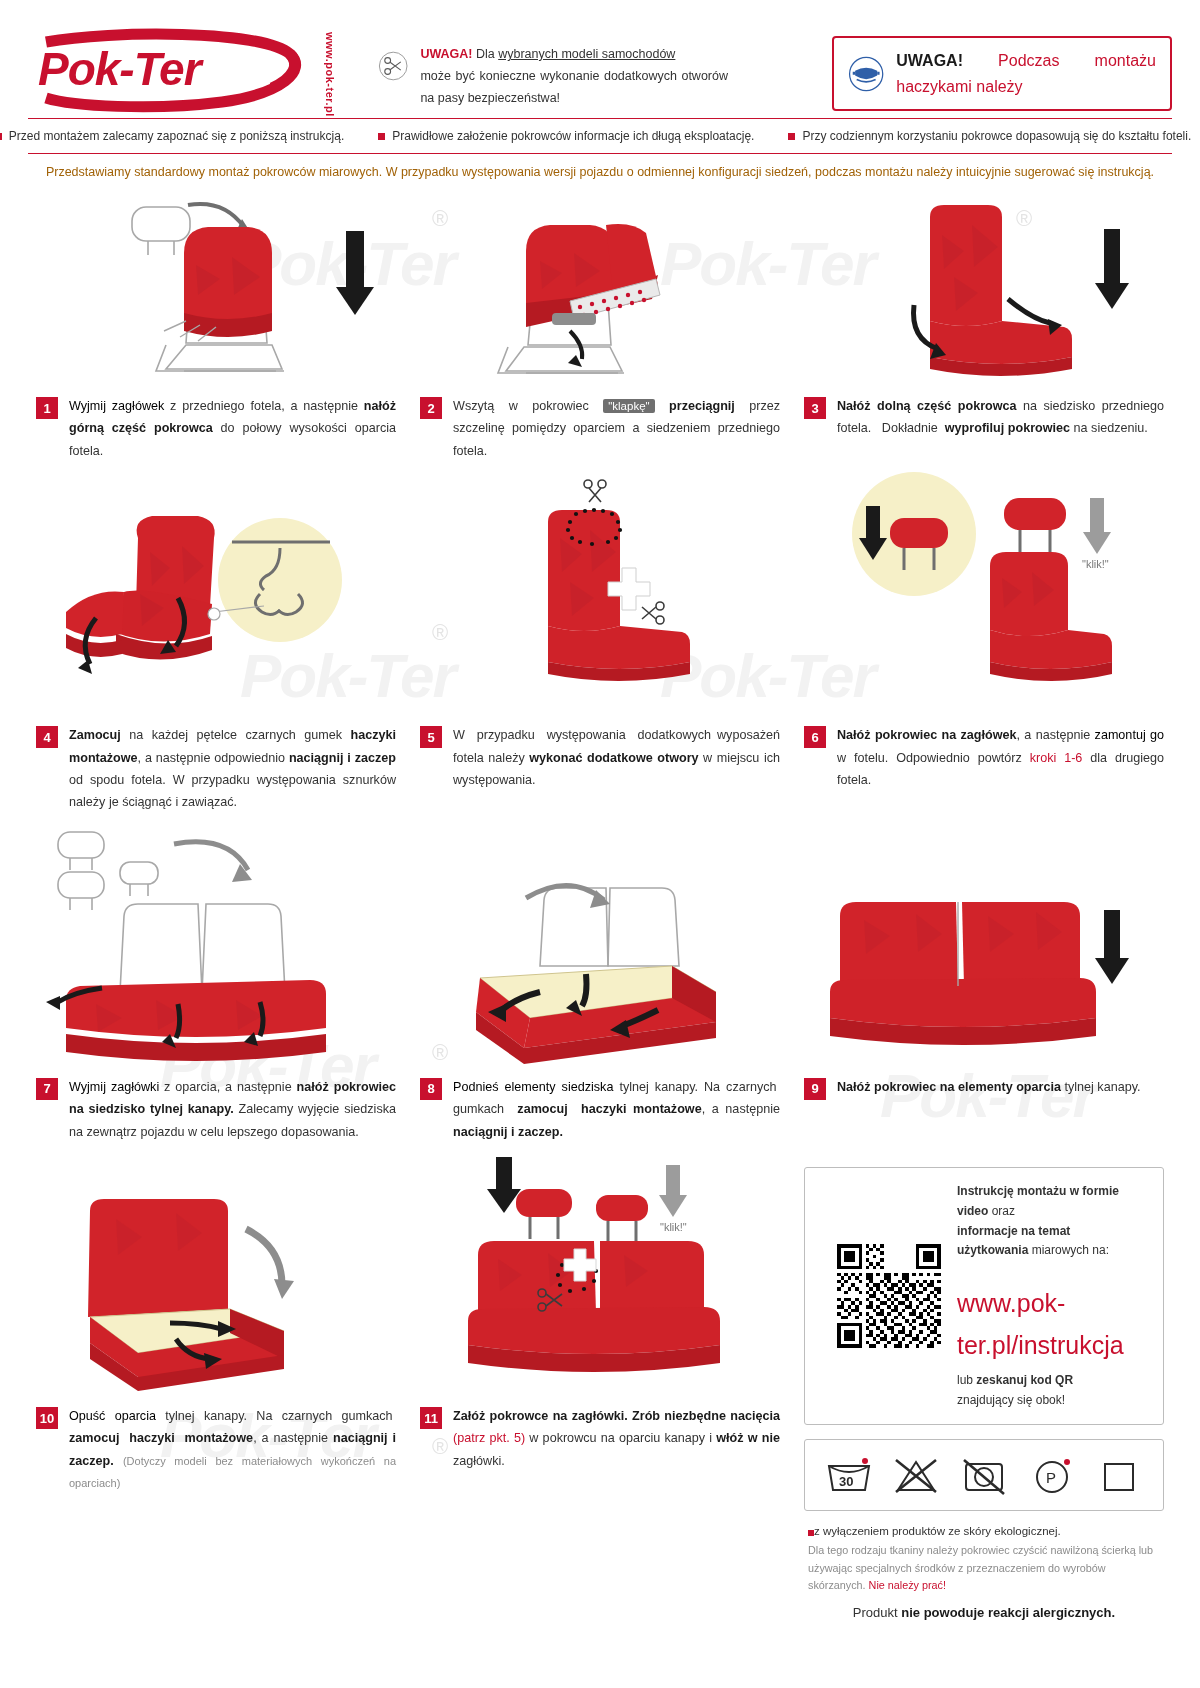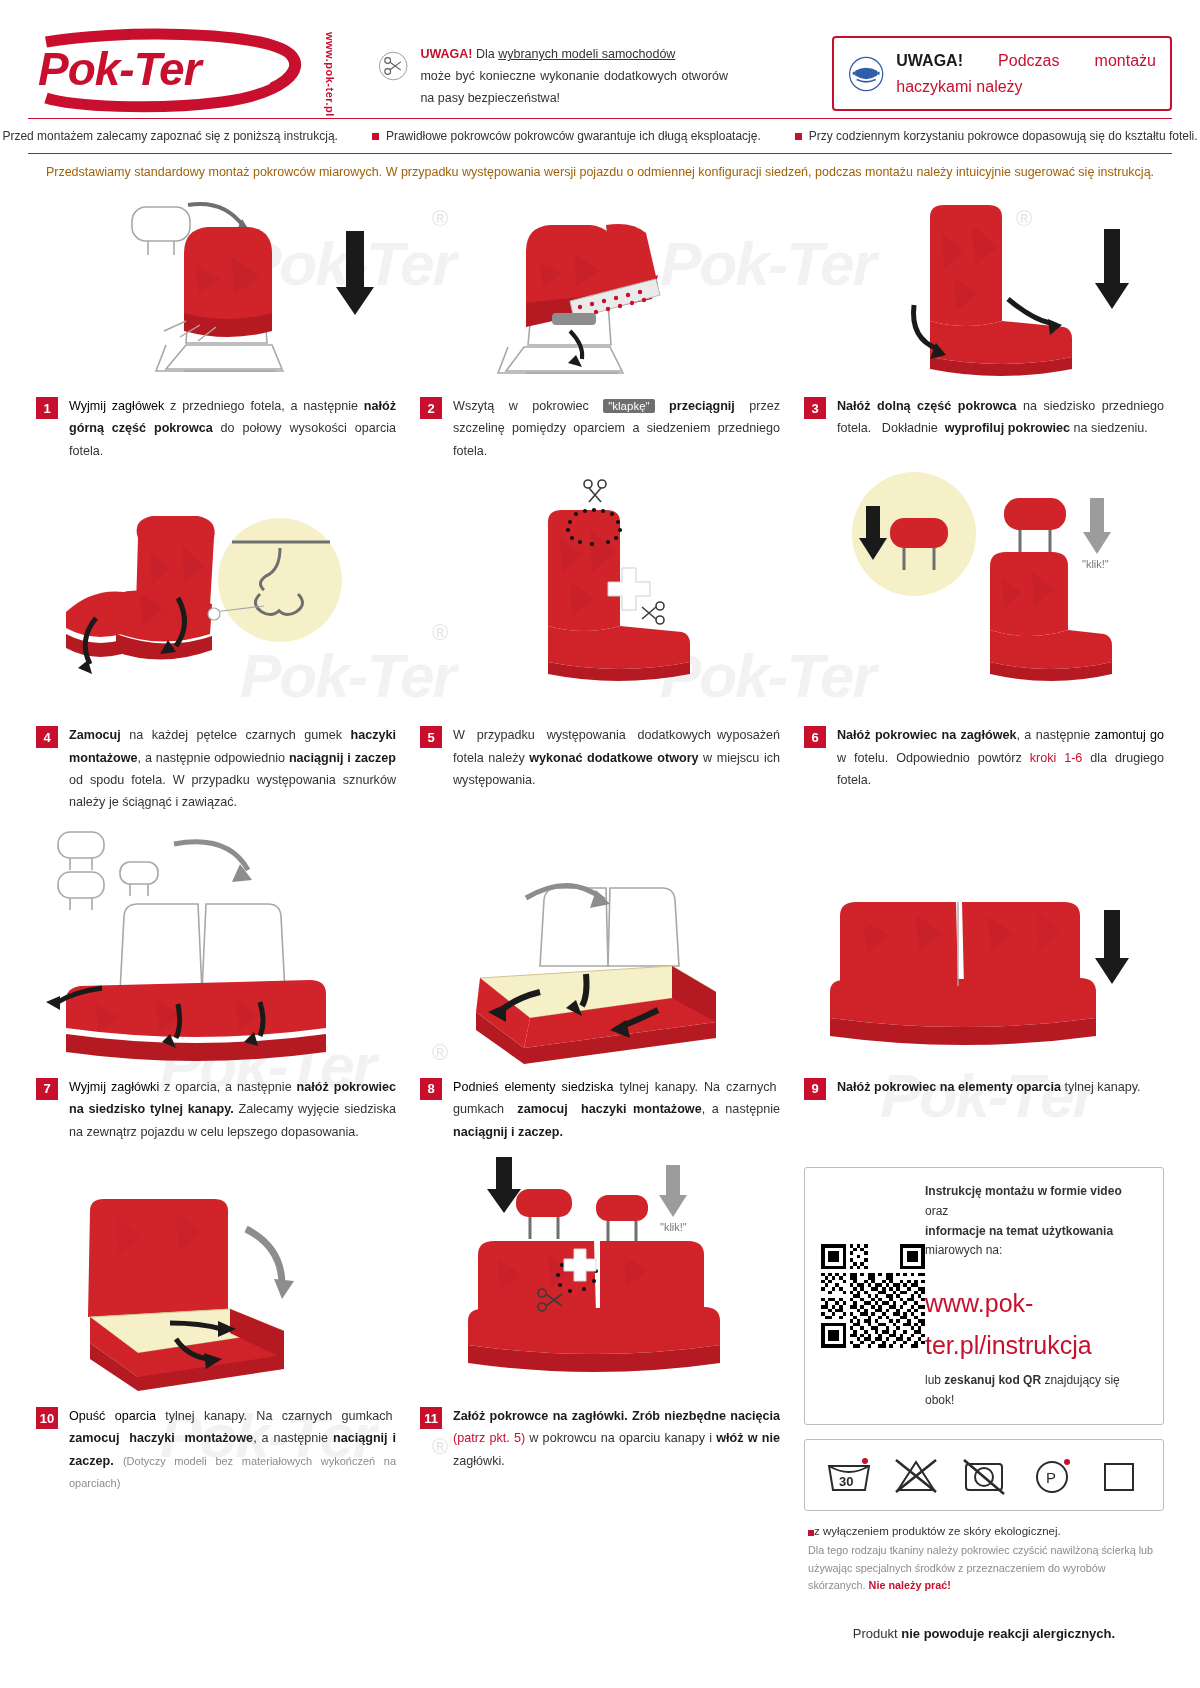--- a/index.html
+++ b/index.html
@@ -153,21 +153,22 @@
     font-size: 22px;
     color: #e4e4e4;
     z-index: 0;
   }
 
   
   .qr-panel {
     border: 1px solid #bdbdbd;
     border-radius: 3px;
     display: flex;
-    padding: 14px 16px;
+    gap: 16px;
+    padding: 14px 32px;
     align-items: center;
   }
   .qr {
     width: 104px; height: 104px; flex: 0 0 auto; background: #fff;
   }
   .qr-txt { font-size: 12px; line-height: 1.65; color: #333; }
   .qr-txt b { font-weight: bold; }
   .qr-txt .url { color: #c8102e; font-size: 25px; font-weight: normal; display: block; margin: 22px 0 5px; }
 
   .care-panel {
@@ -176,26 +177,26 @@
     margin-top: 14px;
     padding: 12px 10px;
     display: flex;
     justify-content: space-around;
     align-items: flex-start;
   }
   .care-note { padding: 14px 4px 0 4px; }
   .care-note .line1 { font-size: 11.5px; color: #333; display: flex; gap: 0; }
   .care-note .line1 i { width: 6px; height: 6px; background: #c8102e; display: inline-block; margin-top: 5px; flex: 0 0 auto;}
   .care-note .rest { font-size: 10.8px; color: #8c8c8c; line-height: 1.62; margin-top: 5px; }
-  .care-note .rest .r { color: #c8102e; font-weight: bold; }
+  .care-note .rest .r { color: #c8102e; }
   .final {
     text-align: center;
     font-size: 13px;
     color: #333;
-    margin-top: 31px;
+    margin-top: 10px;
   }
   .final b { color: #1a1a1a; }
 </style>
 </head>
 <body>
 
 <div class="wm" style="left:240px; top:228px;">Pok-Ter</div>
 <div class="wm" style="left:660px; top:228px;">Pok-Ter</div>
 <div class="wm" style="left:240px; top:640px;">Pok-Ter</div>
 <div class="wm" style="left:660px; top:640px;">Pok-Ter</div>
@@ -250,21 +251,21 @@
 </div>
 
 <div class="rule"></div>
 <div class="bullets">
   <span>
       <i></i>
       <span>Przed montażem zalecamy zapoznać się z poniższą instrukcją.</span>
     </span>
   <span>
       <i></i>
-      <span>Prawidłowe pokrowców pokrowców gwarantuje ich długą eksploatację.</span>
+      <span>Prawidłowe założenie pokrowców informacje ich długą eksploatację.</span>
     </span>
   <span>
       <i></i>
       <span>Przy codziennym korzystaniu pokrowce dopasowują się do kształtu foteli.</span>
     </span>
 </div>
 <div class="rule"></div>
 <div class="intro">Przedstawiamy standardowy montaż pokrowców miarowych. W przypadku występowania wersji pojazdu o odmiennej konfiguracji siedzeń, podczas montażu należy intuicyjnie sugerować się instrukcją.</div>
 
 <div class="grid">

